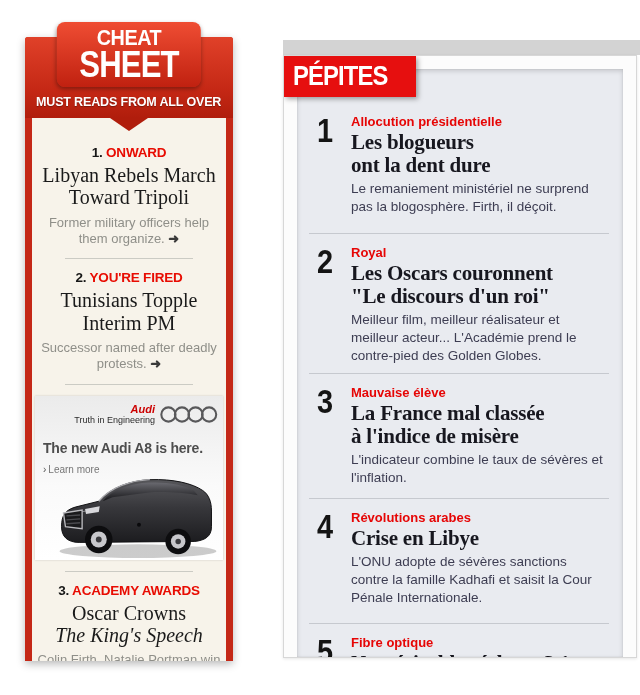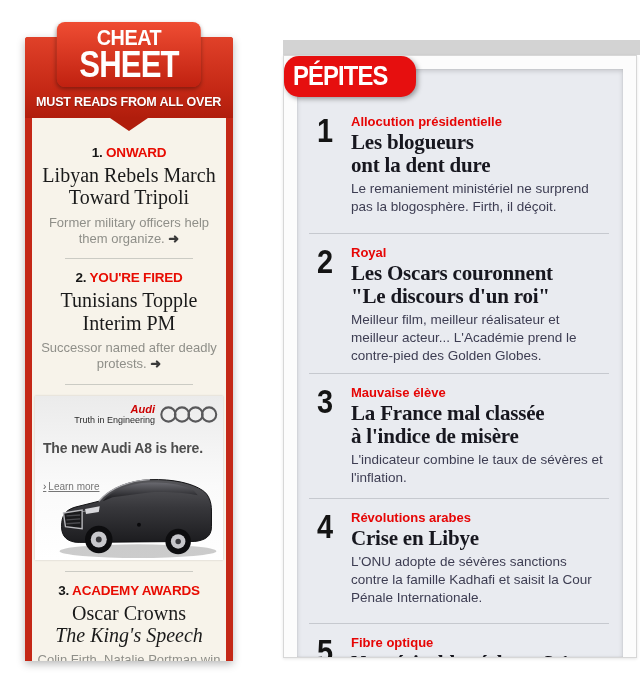--- a/index.html
+++ b/index.html
@@ -46,35 +46,35 @@
            background:linear-gradient(180deg,#ebebeb 0%, #fafafa 55%, #ffffff 100%);
            text-align:left; overflow:hidden; box-shadow:0 0 2px rgba(0,0,0,.18); cursor:pointer; }
   .ad-brand { position:absolute; top:7px; right:5px; display:flex; align-items:center; gap:5px; }
   .ad-brand-txt { text-align:right; }
   .ad-brand-name { display:block; color:#cc0000; font-weight:bold; font-style:italic;
                    font-size:11px; line-height:1.1; }
   .ad-brand-tag { display:block; color:#2c2c2c; font-size:9px; line-height:1.2; }
   .ad-headline { position:absolute; top:44px; left:8px; font-weight:bold; font-size:14px;
                  color:#4d4d4d; letter-spacing:-0.2px; }
   .ad-sub { position:absolute; top:61px; left:8px; font-size:12.5px; color:#d3001c; }
-  .ad-cta { position:absolute; top:85px; left:8px; font-size:10px; color:#767676;
-            text-decoration:underline; cursor:pointer; }
+  .ad-cta { position:absolute; top:68px; left:8px; font-size:10px; color:#767676;
+            cursor:pointer; }
   .ad-cta .cta-arr { color:#555; margin-right:2px; text-decoration:none; }
   .ad-car { position:absolute; right:2px; bottom:-2px; width:168px; height:98px; }
 
   
   .gray-strip { position:absolute; left:283px; top:40px; width:357px; height:15px;
                 background:#d3d3d3; }
   .pp-panel { position:absolute; left:283px; top:55px; width:354px; height:603px;
               background:#fcfcfc; border:1px solid #d7d7d7; padding:13px 13px 0 13px;
               overflow:hidden; box-shadow:0 1px 3px rgba(0,0,0,.10); }
   .pp-content { background:#e9ebf0; height:100%; padding:34px 14px 0 12px;
                 box-shadow:inset 0 2px 5px rgba(0,0,0,.16), inset 0 0 1px rgba(0,0,0,.25); }
   .pp-title { position:absolute; top:0; left:0; background:#e60f0f; color:#fff;
-              padding:6px 12px 7px 9px; z-index:5; box-shadow:2px 2px 5px rgba(0,0,0,.35);border-radius:15px; }
+              padding:6px 12px 7px 9px; z-index:5; box-shadow:2px 2px 5px rgba(0,0,0,.35); }
   .pp-title span { display:inline-block; font-weight:bold; font-size:28px; line-height:1;
                    letter-spacing:-1px; transform:scaleX(.85); transform-origin:left center; }
   .pp-item { display:flex; padding-top:10px; }
   .pp-item + .pp-item { border-top:1px solid #c6c9cf; }
   .pp-item:nth-of-type(1) { min-height:130px; }
   .pp-item:nth-of-type(2) { min-height:140px; }
   .pp-item:nth-of-type(3) { min-height:125px; }
   .pp-item:nth-of-type(4) { min-height:125px; }
   .pp-num { flex:none; width:42px; padding-left:8px; color:#141414; }
   .pp-num span { display:inline-block; font-weight:bold; font-size:34px; line-height:1;

